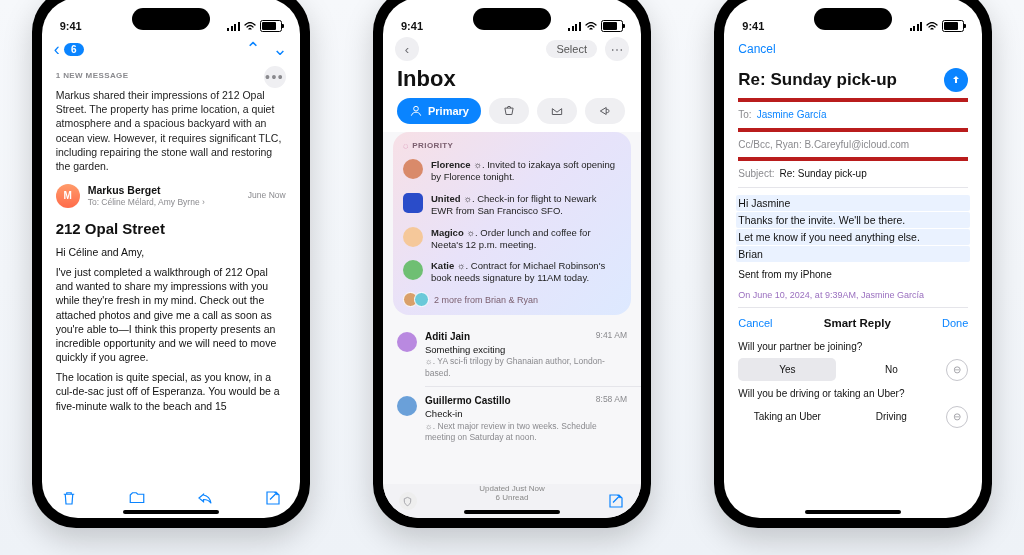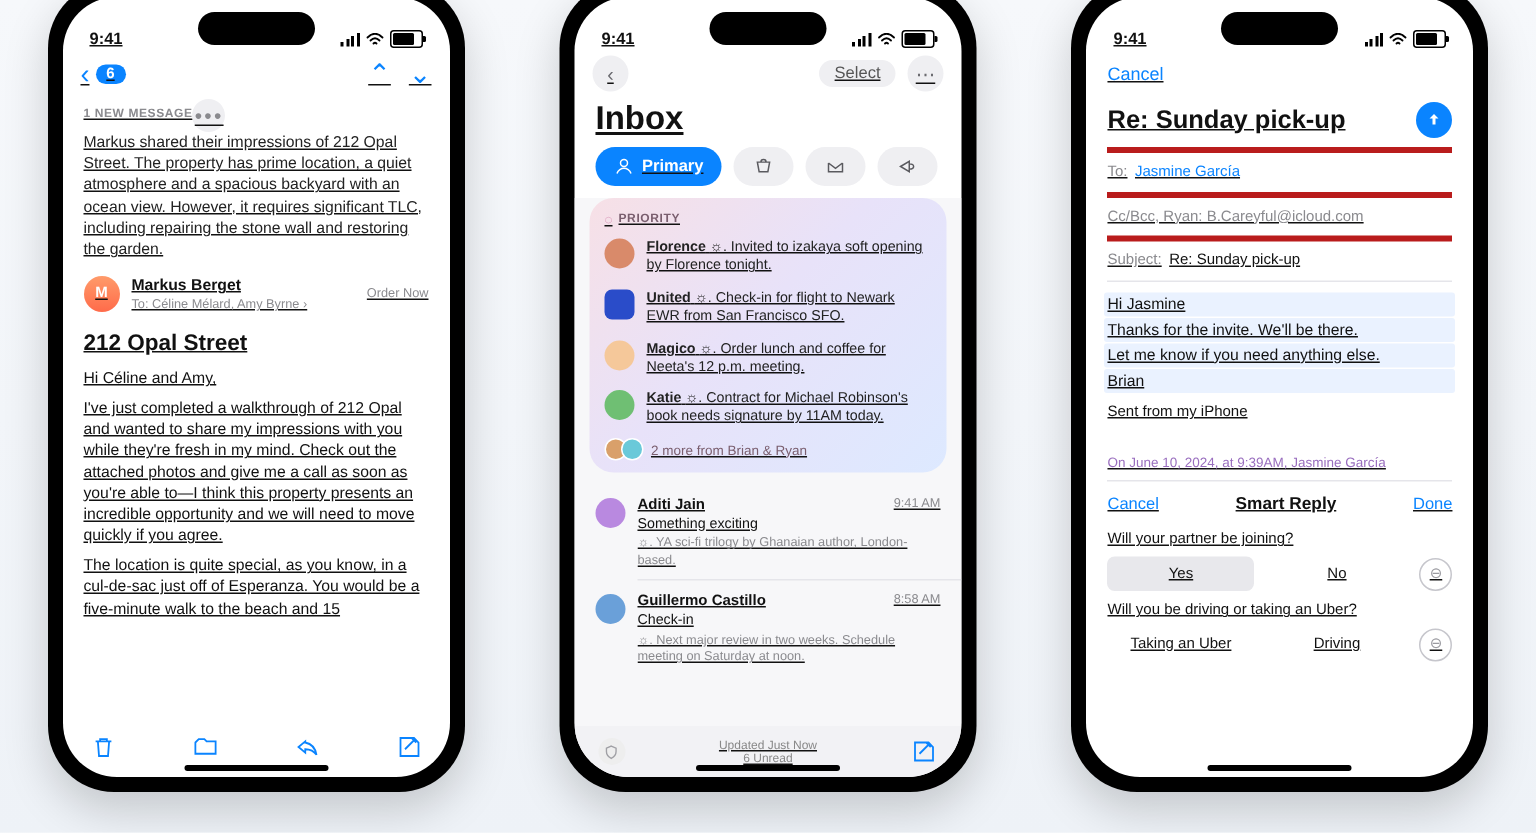--- a/index.html
+++ b/index.html
@@ -1,16 +1,16 @@
 <!DOCTYPE html>
 <html><head>
 <meta charset="utf-8">
 <style>
   html,body{margin:0;padding:0;width:1024px;height:555px;background:linear-gradient(180deg,#f6f8fb 0%,#eef2f7 100%);font-family:-apple-system,BlinkMacSystemFont,"Helvetica Neue",Arial,sans-serif;color:#111;}
-  .stage{width:1024px;height:516px;display:flex;justify-content:space-around;align-items:center;text-decoration:underline;}
+  .stage{width:1024px;height:516px;display:flex;justify-content:space-around;align-items:center;}
   .phone{width:258px;height:520px;border-radius:44px;background:#000;padding:10px;box-shadow:0 12px 30px rgba(0,0,0,.18);position:relative;}
   .screen{width:100%;height:100%;border-radius:36px;background:#fff;overflow:hidden;position:relative;display:flex;flex-direction:column;}
   .island{position:absolute;top:10px;left:50%;transform:translateX(-50%);width:78px;height:22px;background:#000;border-radius:14px;z-index:50;}
   .statusbar{height:34px;flex:0 0 34px;display:flex;align-items:flex-end;justify-content:space-between;padding:0 18px 2px 18px;font-size:11px;font-weight:600;}
   .status-icons{display:flex;gap:4px;align-items:center;}
   .bars{display:inline-flex;gap:1.5px;align-items:flex-end;height:9px;}
   .bars i{width:2px;background:#000;display:block;}
   .bars i:nth-child(1){height:3px}.bars i:nth-child(2){height:5px}.bars i:nth-child(3){height:7px}.bars i:nth-child(4){height:9px}
   .wifi{width:12px;height:9px;position:relative;}
   .wifi svg{width:12px;height:9px;display:block}
@@ -54,40 +54,40 @@
   .stack-av{display:inline-flex}
   .stack-av span{width:13px;height:13px;border-radius:50%;border:1.5px solid #fff;display:inline-block;margin-left:-4px}
   .stack-av span:first-child{margin-left:0}
   .mail-row{display:flex;gap:8px;padding:7px 14px;font-size:9.5px;}
   .mail-row .pavatar{margin-top:2px;}
   .mail-row .name{font-weight:600;font-size:10px;}
   .mail-row .time{font-size:8.5px;color:#8a8a8e;}
   .mail-row .subj{font-size:9.5px;}
   .mail-row .prev{font-size:8.5px;color:#8a8a8e;display:-webkit-box;-webkit-line-clamp:2;-webkit-box-orient:vertical;overflow:hidden;}
   .divider{height:1px;background:#e5e5ea;margin-left:42px;}
-  .updated-bar{display:flex;align-items:center;justify-content:center;height:34px;font-size:8px;color:#888;position:relative;background:#f2f2f5;}
+  .updated-bar{display:flex;align-items:flex-start;justify-content:center;height:34px;font-size:8px;color:#888;position:relative;background:#f2f2f5;}
   .updated-bar .compose{position:absolute;right:16px;top:8px;color:#0a84ff;}
   .updated-bar .shield{position:absolute;left:16px;top:8px;width:18px;height:18px;border-radius:50%;background:#eee;display:flex;align-items:center;justify-content:center;}
   .updated-bar .txt{text-align:center;line-height:1.15;}
   .p3 .nav3{height:30px;display:flex;align-items:center;justify-content:space-between;padding:0 14px;}
   .p3 .cancel-link{font-size:12px;color:#0a84ff;}
   .p3 .content{padding:0 14px;}
   .p3 .re-title{display:flex;align-items:center;justify-content:space-between;margin-top:4px;margin-bottom:6px;}
   .p3 .re-title h1{font-size:17px;font-weight:800;margin:0;}
   .p3 .sendbtn{width:24px;height:24px;border-radius:50%;background:#0a84ff;color:#fff;display:flex;align-items:center;justify-content:center;}
   .p3 .sendbtn svg{width:12px;height:12px;fill:#fff;}
   .field-row{border-top:4px solid #b91c1c;padding:6px 0;display:flex;gap:5px;font-size:10px;}
   .field-row:first-of-type{border-top:none}
   .field-label{color:#8a8a8e;}
   .field-val{color:#111;word-break:break-all;}
   .field-val.link{color:#0a84ff;}
   .body-area{border-top:1px solid #e5e5ea;padding-top:6px;font-size:10.5px;}
   .hl{background:#eaf2ff;display:block;padding:1px 2px;margin:1px -2px;border-radius:2px;}
   .sent-from{font-size:10px;margin-top:6px;}
-  .quoted{font-size:9px;color:#9a6fbf;margin-top:20px;}
+  .quoted{font-size:9px;color:#9a6fbf;margin-top:7px;}
   .smart-hdr{display:flex;align-items:center;justify-content:space-between;padding:8px 0 6px;border-top:1px solid #e5e5ea;margin-top:6px;}
   .smart-hdr .c{color:#0a84ff;font-size:11px;}
   .smart-hdr .t{font-weight:700;font-size:11.5px;}
   .q-text{font-size:10px;font-weight:500;margin:3px 0 4px;}
   .opt-row{display:flex;align-items:center;gap:6px;margin-bottom:6px;}
   .opt{flex:1;text-align:center;font-size:10px;padding:5px 0;border-radius:5px;}
   .opt.sel{background:#e8e8ec;}
   .skip{width:20px;height:20px;border-radius:50%;border:1px solid #c6c6cc;display:flex;align-items:center;justify-content:center;color:#9a9aa0;font-size:10px;}
   b.prow-n{font-weight:600}
 </style>
@@ -122,32 +122,32 @@
         <span style="display:flex;align-items:center;gap:4px">
           <span class="blue chev">‹</span>
           <span class="badge-pill">6</span>
         </span>
         <span style="display:flex;align-items:center;gap:12px">
           <span class="blue chev">⌃</span>
           <span class="blue chev">⌄</span>
         </span>
       </div>
       <div class="content">
-        <div style="display:flex;align-items:center;margin-top:2px">
+        <div style="display:flex;align-items:center;justify-content:space-between;margin-top:2px">
           <div class="sect-label">1 NEW MESSAGE</div>
           <div class="more-dot">•••</div>
         </div>
         <div class="summary-card">Markus shared their impressions of 212 Opal Street. The property has prime location, a quiet atmosphere and a spacious backyard with an ocean view. However, it requires significant TLC, including repairing the stone wall and restoring the garden.</div>
         <div class="sender-row">
           <div class="avatar">M</div>
           <div class="sender-meta">
             <div class="sender-name">Markus Berget</div>
             <div class="sender-to">To: Céline Mélard, Amy Byrne ›</div>
           </div>
-          <div class="ts">Order Now</div>
+          <div class="ts">June Now</div>
         </div>
         <div class="subject-h">212 Opal Street</div>
         <div>Hi Céline and Amy,</div>
         <div style="height:6px"></div>
         <div>I've just completed a walkthrough of 212 Opal and wanted to share my impressions with you while they're fresh in my mind. Check out the attached photos and give me a call as soon as you're able to—I think this property presents an incredible opportunity and we will need to move quickly if you agree.</div>
         <div style="height:6px"></div>
         <div>The location is quite special, as you know, in a cul-de-sac just off of Esperanza. You would be a five-minute walk to the beach and 15</div>
       </div>
       <div class="toolbar">
         <span><svg viewBox="0 0 24 24">

